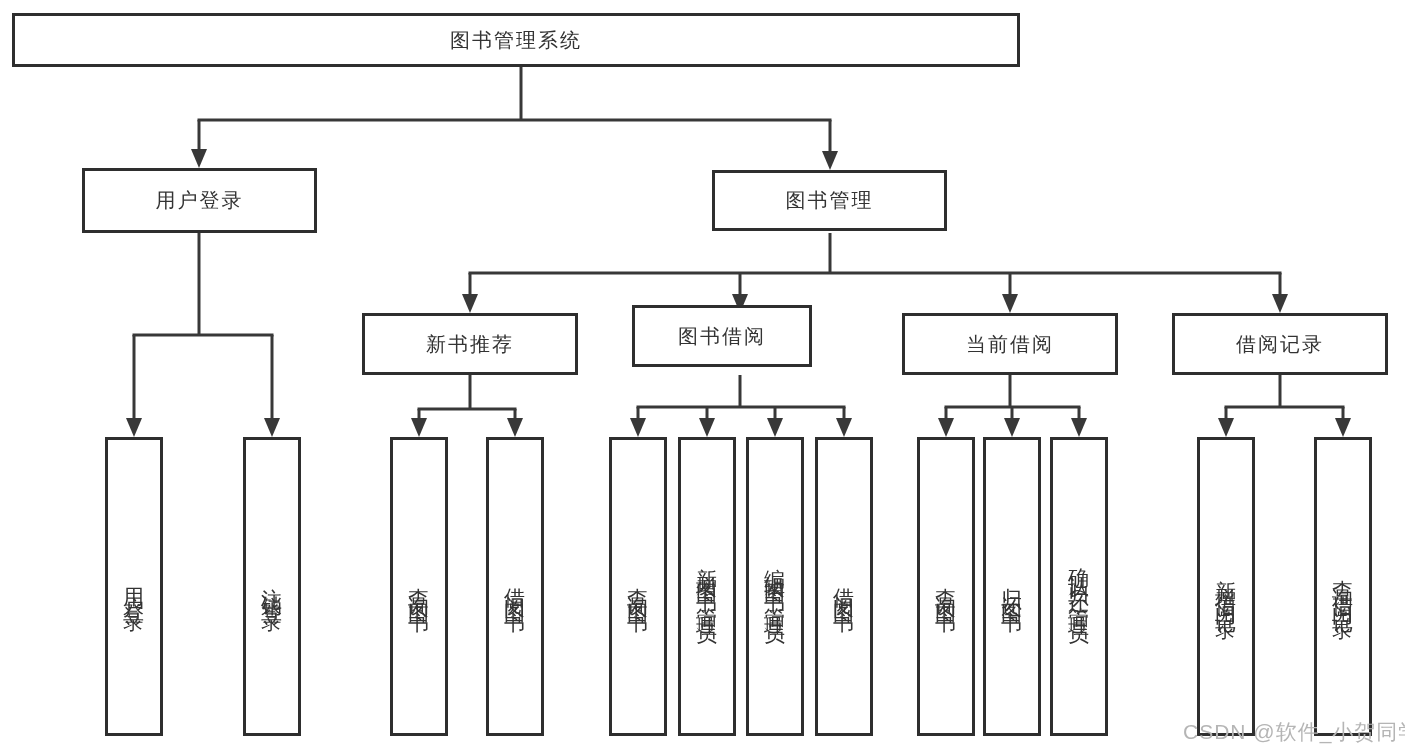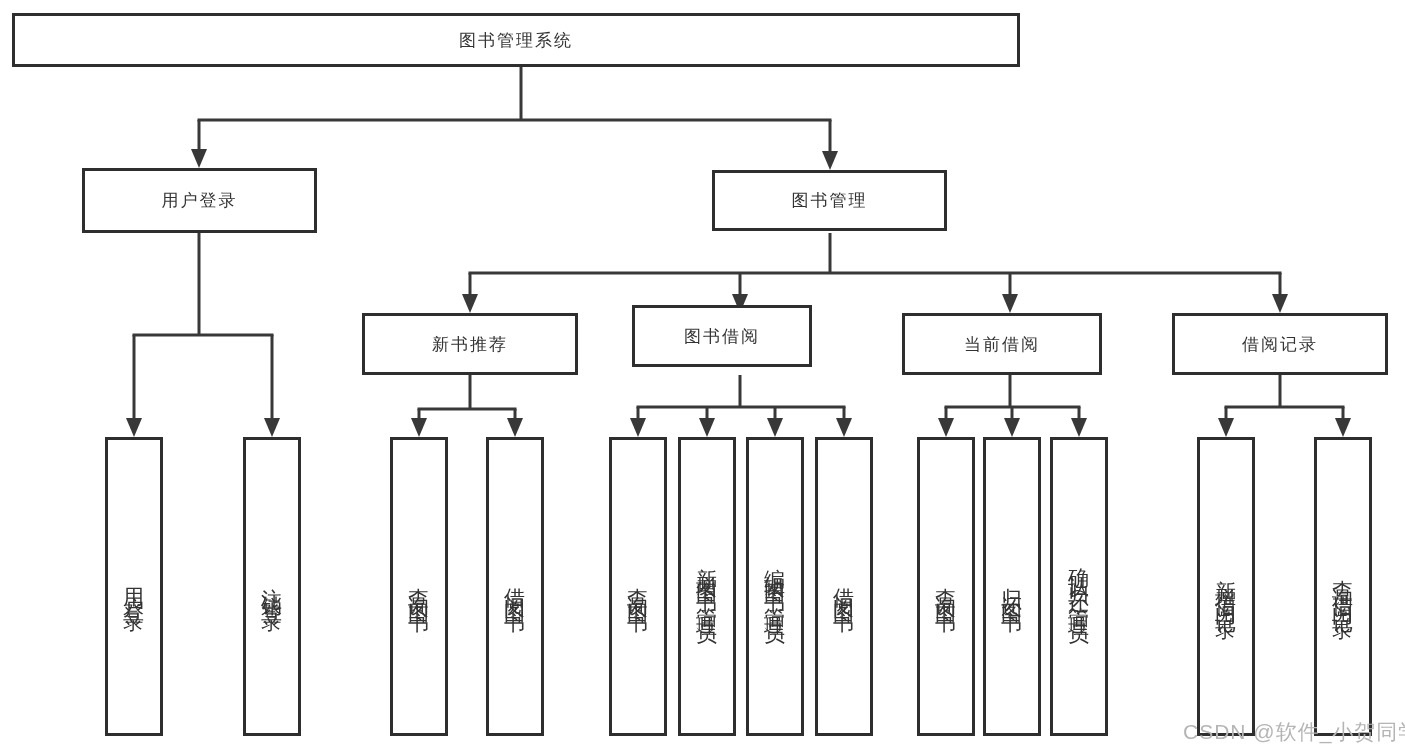--- a/index.html
+++ b/index.html
@@ -21,21 +21,21 @@
     position: absolute;
     box-sizing: border-box;
     background: #ffffff;
     border: 3px solid #2e2e2e;
     display: flex;
     align-items: center;
     justify-content: center;
     color: #333333;
   }
   .node.h span {
-    font-size: 17px;
+    font-size: 20px;
     letter-spacing: 2px;
     white-space: nowrap;
   }
   .node.v span {
     writing-mode: vertical-rl;
     text-orientation: mixed;
     font-size: 21px;
     letter-spacing: 8px;
     line-height: 1;
     white-space: nowrap;
@@ -117,21 +117,21 @@
     </div>
     <div class="node h" style="left: 712px; top: 170px; width: 235px; height: 61px;">
       <span>图书管理</span>
     </div>
     <div class="node h" style="left: 362px; top: 313px; width: 216px; height: 62px; text-align: right;">
       <span>新书推荐</span>
     </div>
     <div class="node h" style="left: 632px; top: 305px; width: 180px; height: 62px;">
       <span>图书借阅</span>
     </div>
-    <div class="node h" style="left: 902px; top: 313px; width: 200px; height: 62px;">
+    <div class="node h" style="left: 902px; top: 313px; width: 216px; height: 62px;">
       <span>当前借阅</span>
     </div>
     <div class="node h" style="left: 1172px; top: 313px; width: 216px; height: 62px;">
       <span>借阅记录</span>
     </div>
     <div class="node v" style="left: 105px; top: 437px; width: 58px; height: 299px;">
       <span>用户登录</span>
     </div>
     <div class="node v" style="left: 243px; top: 437px; width: 58px; height: 299px;">
       <span>注销登录</span>

